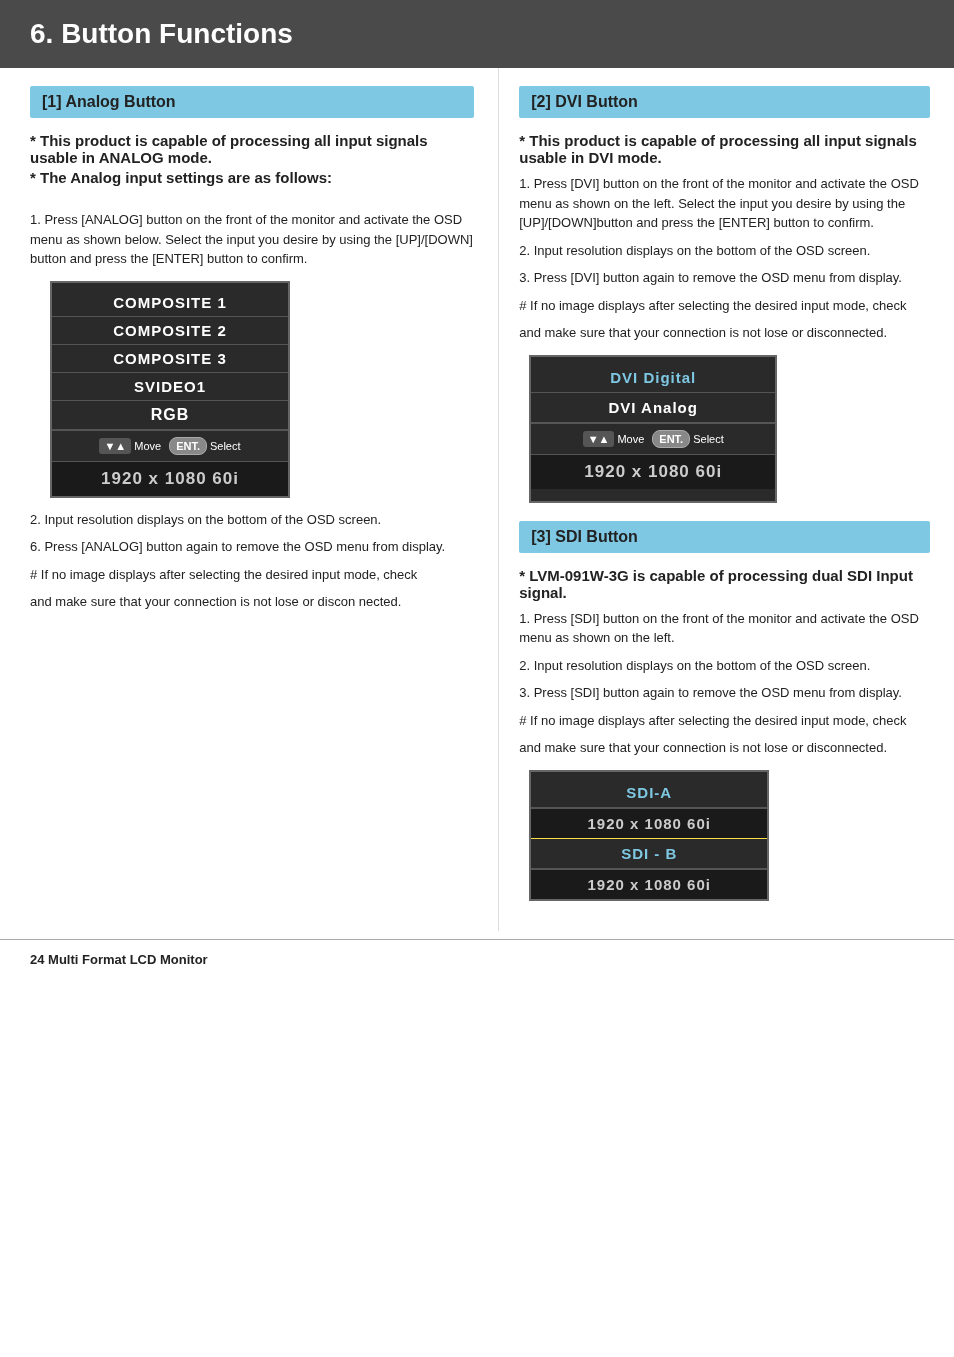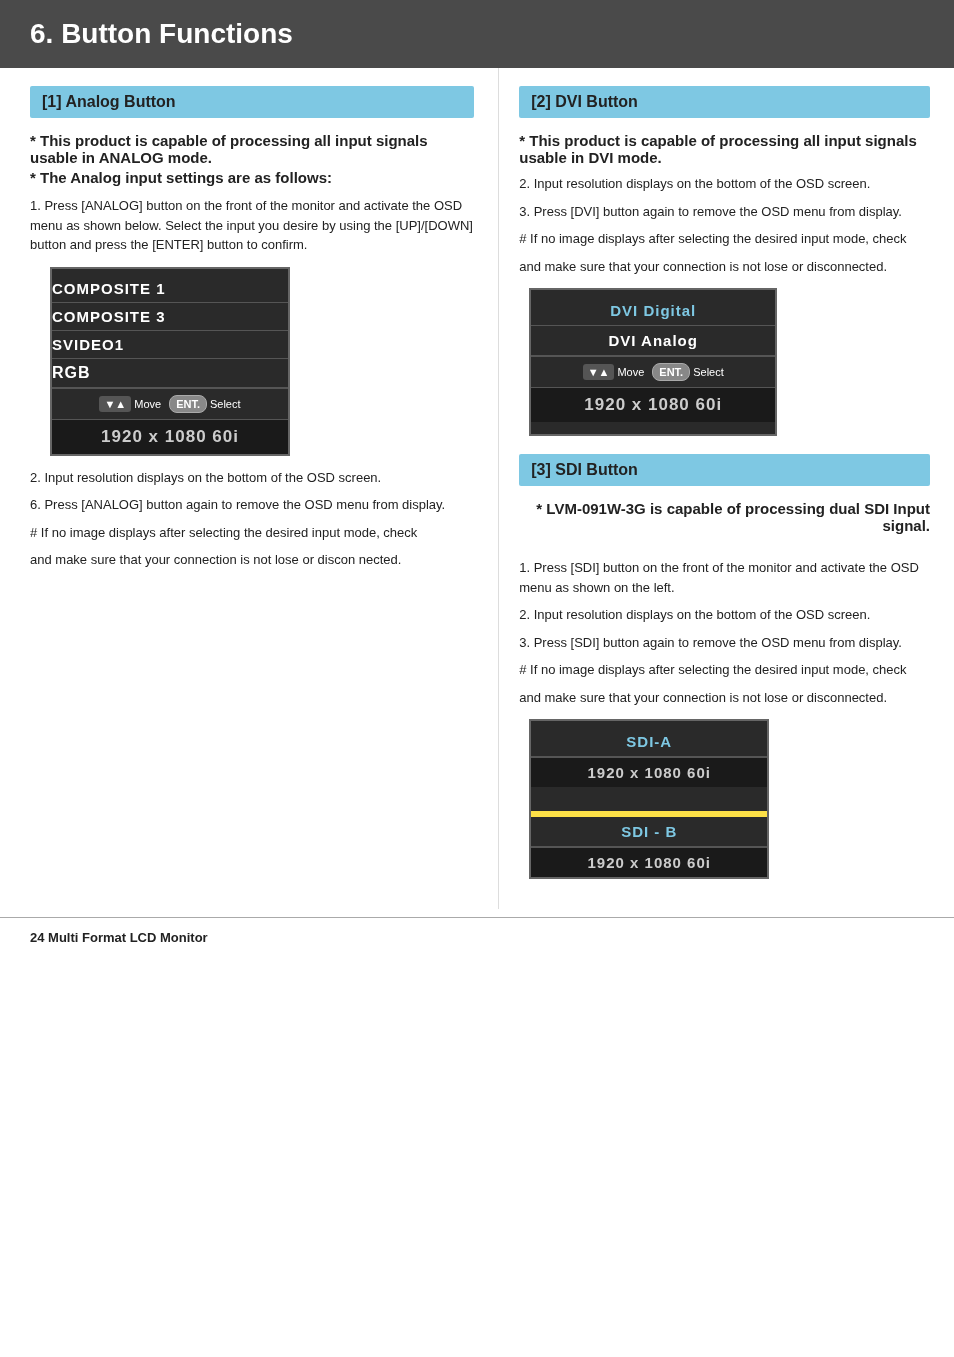--- a/index.html
+++ b/index.html
@@ -65,21 +65,21 @@
     .osd-box {
       border: 2px solid #666;
       background: #2a2a2a;
       color: #fff;
       width: 240px;
       margin: 12px 0 12px 20px;
       padding: 6px 0 0 0;
     }
 
     .osd-row {
-      text-align: left;
+      text-align: center;
       padding: 5px 0;
       font-size: 15px;
       font-weight: bold;
       letter-spacing: 1px;
       border-bottom: 1px solid #555;
     }
 
     .osd-row.highlighted {
       color: #7ec8e3;
     }
@@ -173,22 +173,21 @@
       text-align: center;
       padding: 6px 0;
       font-size: 15px;
       font-weight: bold;
       color: #ccc;
       border-top: 1px solid #555;
       letter-spacing: 1px;
     }
 
     .sdi-sep {
-      border-top: 6px solid #fde047;
-      margin-top: 24px;
+      border-top: 1px solid #fde047;
     }
 
     .footer-text {
       padding: 12px 30px;
       font-size: 13px;
       font-weight: bold;
       border-top: 1px solid #aaa;
       margin-top: 8px;
     }
 
@@ -210,26 +209,27 @@
 
 <div class="page-title">6. Button Functions</div>
 
 <div class="content-area">
 
   <div class="left-col">
 
     <div class="section-header">[1] Analog Button</div>
 
     <p class="bullet-bold">* This product is capable of processing all input signals usable in ANALOG mode.</p>
-    <p class="bullet-bold" style="margin-bottom:10px;">* The Analog input settings are as follows:</p>
+    <p class="bullet-bold" style="margin-bottom:24px;">* The Analog input settings are as follows:</p>
 
     <p class="section-text">1. Press [ANALOG] button on the front of the monitor and activate the OSD menu as shown below. Select the input you desire by using the [UP]/[DOWN] button and press the [ENTER] button to confirm.</p>
 
     <div class="osd-box">
       <div class="osd-row">COMPOSITE 1</div>
+      <div class="osd-row">COMPOSITE 2</div>
       <div class="osd-row">COMPOSITE 3</div>
       <div class="osd-row">SVIDEO1</div>
       <div class="osd-row rgb">RGB</div>
       <div class="osd-controls">
         <span class="osd-btn">
           <span class="arrow-btn">▼▲</span>
           <span>Move</span>
         </span>
         <span class="osd-btn">
           <span class="ent-btn">ENT.</span>
@@ -244,20 +244,21 @@
     <p class="section-text"># If no image displays after selecting the desired input mode, check</p>
     <p class="section-text">and make sure that your connection is not lose or discon nected.</p>
   </div>
 
   <div class="right-col">
 
     <div class="section-header">[2] DVI Button</div>
 
     <p class="bullet-bold" style="margin-bottom:8px;">* This product is capable of processing all input signals usable in DVI mode.</p>
 
+    <p class="section-text">1. Press [DVI] button on the front of the monitor and activate the OSD menu as shown on the left. Select the input you desire by using the [UP]/[DOWN]button and press the [ENTER] button to confirm.</p>
     <p class="section-text">2.  Input  resolution  displays  on  the  bottom  of the OSD screen.</p>
     <p class="section-text">3. Press [DVI] button again to remove the OSD menu from display.</p>
     <p class="section-text"># If no image displays after selecting the desired input mode, check</p>
     <p class="section-text">and make sure that your connection is not lose or disconnected.</p>
 
     <div class="osd-box-dvi">
       <div class="dvi-row highlighted">DVI Digital</div>
       <div class="dvi-row">DVI Analog</div>
       <div class="osd-controls">
         <span class="osd-btn">
@@ -267,21 +268,21 @@
         <span class="osd-btn">
           <span class="ent-btn">ENT.</span>
           <span>Select</span>
         </span>
       </div>
       <div class="osd-resolution">1920 x 1080 60i</div>
     </div>
 
     <div class="section-header" style="margin-top:18px;">[3] SDI Button</div>
 
-    <p class="bullet-bold" style="margin-bottom:24px;text-align:right;">* LVM-091W-3G is capable of processing dual SDI Input signal.</p>
+    <p class="bullet-bold" style="margin-bottom:8px;">* LVM-091W-3G is capable of processing dual SDI Input signal.</p>
 
     <p class="section-text">1. Press [SDI] button on the front of the monitor and activate the OSD menu as shown on the left.</p>
     <p class="section-text">2. Input resolution displays on the bottom of the OSD screen.</p>
     <p class="section-text">3. Press [SDI] button again to remove the OSD menu from display.</p>
     <p class="section-text"># If no image displays after selecting the desired input mode, check</p>
     <p class="section-text">and make sure that your connection is not lose or disconnected.</p>
 
     <div class="osd-box-sdi">
       <div class="sdi-row active">SDI-A</div>
       <div class="sdi-res">1920 x 1080 60i</div>

